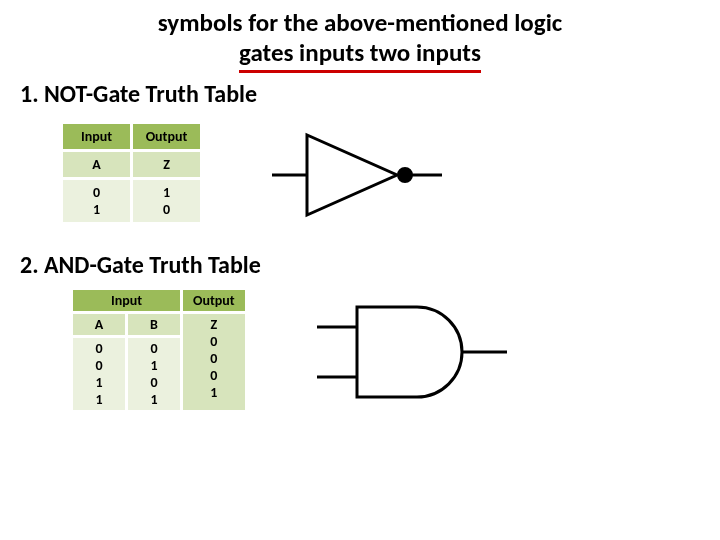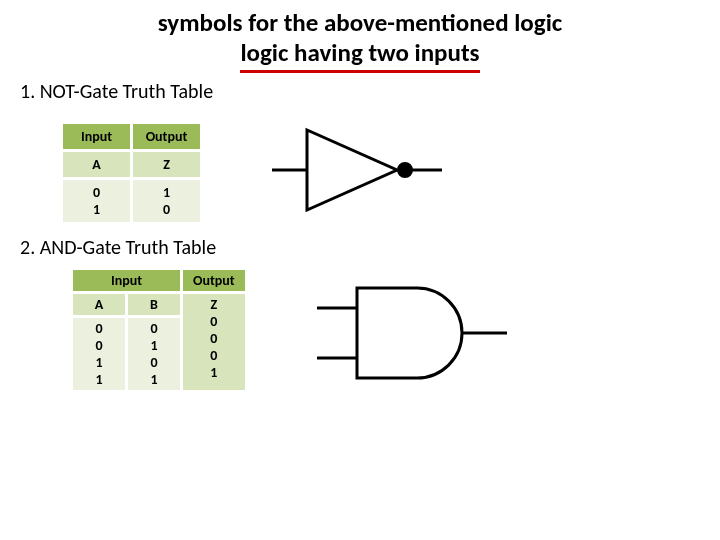--- a/index.html
+++ b/index.html
@@ -18,48 +18,48 @@
     color: #000;
     line-height: 1.2;
     margin-bottom: 6px;
   }
   .title .redline {
     border-bottom: 3px solid #c00;
     display: inline-block;
     padding-bottom: 2px;
   }
   .section-head {
-    font-size: 20px;
-    font-weight: normal;
+    font-size: 24px;
+    font-weight: bold;
     color: #000;
     margin: 4px 0 8px 0;
   }
   .row-block {
     display: flex;
-    align-items: flex-end;
+    align-items: center;
     gap: 64px;
   }
   table.tt {
     border-collapse: collapse;
     margin-left: 40px;
   }
   table.tt td, table.tt th {
     border: 3px solid #fff;
     padding: 4px 10px;
     text-align: center;
     font-size: 14px;
     font-weight: bold;
     color: #000;
     min-width: 70px;
   }
   table.tt .hdr { background: #9bbb59; }
   table.tt .sub { background: #d7e4bc; }
   table.tt .body { background: #ebf1de; }
   .gate-svg { margin-top: 4px; }
-  .block2 { margin-top: 10px; }
+  .block2 { margin-top: 20px; }
   table.tt2 {
     border-collapse: collapse;
     margin-left: 50px;
   }
   table.tt2 td, table.tt2 th {
     border: 3px solid #fff;
     padding: 2px 10px;
     text-align: center;
     font-size: 14px;
     font-weight: bold;
@@ -68,21 +68,21 @@
   }
   table.tt2 .hdr { background: #9bbb59; }
   table.tt2 .sub { background: #d7e4bc; }
   table.tt2 .body { background: #ebf1de; }
 </style>
 </head>
 <body>
 
 <div class="title">
   <span>symbols for the above-mentioned logic</span><br>
-  <span class="redline">logic having two inputs</span>
+  <span class="redline">gates inputs two inputs</span>
 </div>
 
 <div class="section-head">1. NOT-Gate Truth Table</div>
 <div class="row-block">
   <table class="tt">
     <tbody>
         <tr>
       <td class="hdr">Input</td>
       <td class="hdr">Output</td>
     </tr>

